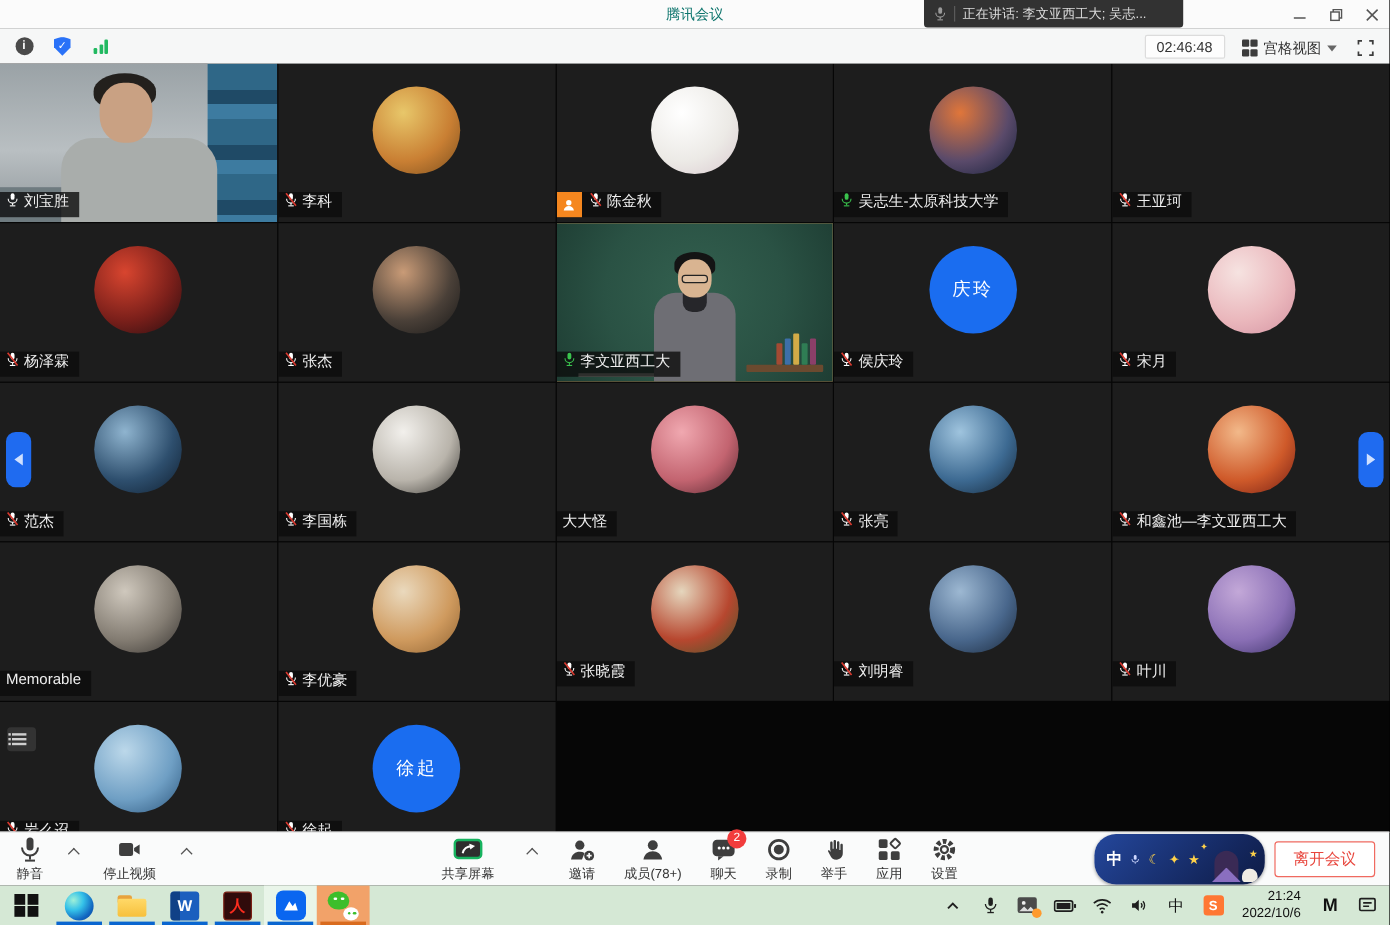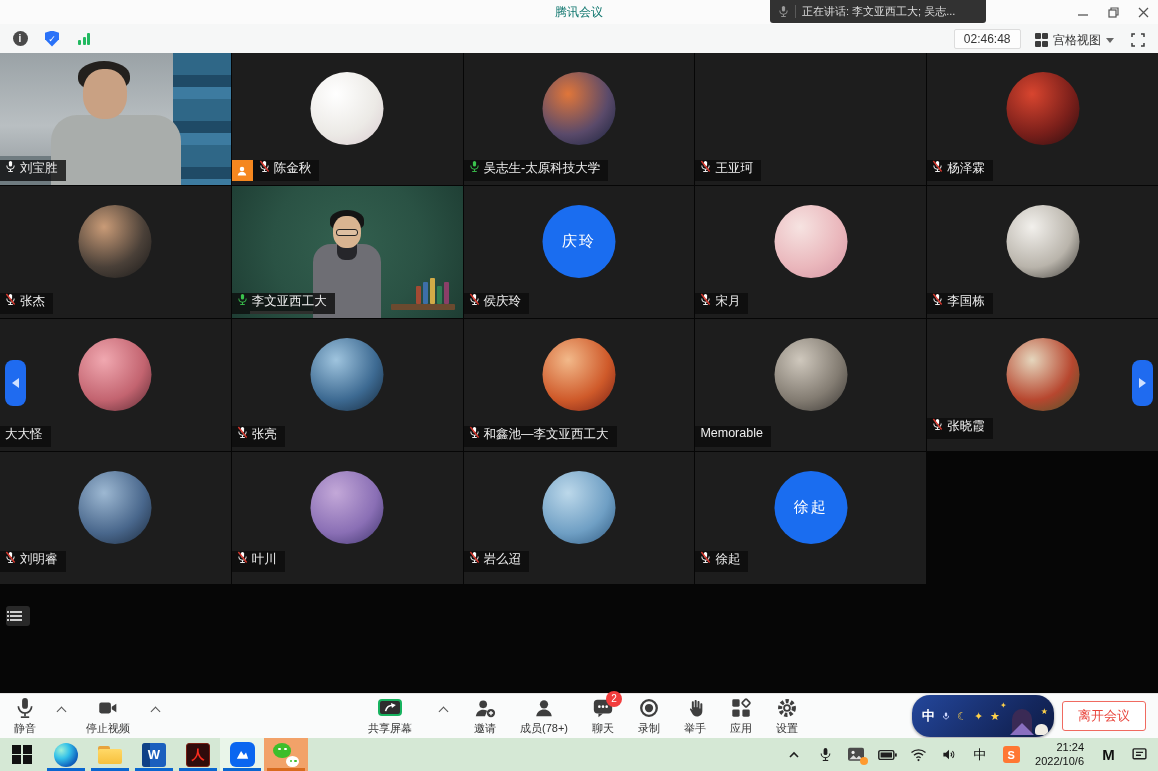--- a/index.html
+++ b/index.html
@@ -221,20 +221,39 @@
                   <rect x="7" y="23" width="10" height="2"></rect>
                 </g>
               </svg>
             </span>
             <span class="participant-name">刘宝胜</span>
           </div>
         </div>
       </div>
       <div class="tile">
         <div class="tile-inner">
+          <div class="avatar" style="background: radial-gradient(circle at 35% 30%, rgb(232, 199, 106) 0%, rgb(201, 127, 51) 58%, rgb(122, 78, 30) 100%);"></div>
+          <div class="nlabel">
+            <span class="micwrap">
+              <svg width="11" height="13" viewBox="0 0 24 26">
+                <g fill="#ffffff">
+                  <rect x="8.5" y="1" width="7" height="12" rx="3.5"></rect>
+                  <path d="M5 11a7 7 0 0 0 14 0h2a9 9 0 0 1-18 0z"></path>
+                  <rect x="11" y="19" width="2" height="4"></rect>
+                  <rect x="7" y="23" width="10" height="2"></rect>
+                </g>
+                <line x1="3" y1="1" x2="21" y2="24" stroke="#d8382e" stroke-width="3"></line>
+              </svg>
+            </span>
+            <span class="participant-name">李科</span>
+          </div>
+        </div>
+      </div>
+      <div class="tile">
+        <div class="tile-inner">
           <div class="avatar" style="background: radial-gradient(circle at 35% 30%, rgb(255, 255, 255) 0%, rgb(236, 234, 230) 58%, rgb(217, 201, 207) 100%);"></div>
           <div class="nlabel">
             <span class="hostbadge">
               <svg width="12" height="12" viewBox="0 0 24 24" fill="#fff">
                 <circle cx="12" cy="8" r="4.5"></circle>
                 <path d="M3.5 21c.8-5 4.3-7.5 8.5-7.5s7.7 2.5 8.5 7.5z"></path>
               </svg>
             </span>
             <span class="micwrap">
               <svg width="11" height="13" viewBox="0 0 24 26">
@@ -392,20 +411,39 @@
                 </g>
                 <line x1="3" y1="1" x2="21" y2="24" stroke="#d8382e" stroke-width="3"></line>
               </svg>
             </span>
             <span class="participant-name">宋月</span>
           </div>
         </div>
       </div>
       <div class="tile">
         <div class="tile-inner">
+          <div class="avatar" style="background: radial-gradient(circle at 35% 30%, rgb(143, 180, 207) 0%, rgb(46, 79, 110) 58%, rgb(14, 29, 46) 100%);"></div>
+          <div class="nlabel">
+            <span class="micwrap">
+              <svg width="11" height="13" viewBox="0 0 24 26">
+                <g fill="#ffffff">
+                  <rect x="8.5" y="1" width="7" height="12" rx="3.5"></rect>
+                  <path d="M5 11a7 7 0 0 0 14 0h2a9 9 0 0 1-18 0z"></path>
+                  <rect x="11" y="19" width="2" height="4"></rect>
+                  <rect x="7" y="23" width="10" height="2"></rect>
+                </g>
+                <line x1="3" y1="1" x2="21" y2="24" stroke="#d8382e" stroke-width="3"></line>
+              </svg>
+            </span>
+            <span class="participant-name">范杰</span>
+          </div>
+        </div>
+      </div>
+      <div class="tile">
+        <div class="tile-inner">
           <div class="avatar" style="background: radial-gradient(circle at 35% 30%, rgb(242, 240, 236) 0%, rgb(185, 180, 171) 58%, rgb(56, 54, 50) 100%);"></div>
           <div class="nlabel">
             <span class="micwrap">
               <svg width="11" height="13" viewBox="0 0 24 26">
                 <g fill="#ffffff">
                   <rect x="8.5" y="1" width="7" height="12" rx="3.5"></rect>
                   <path d="M5 11a7 7 0 0 0 14 0h2a9 9 0 0 1-18 0z"></path>
                   <rect x="11" y="19" width="2" height="4"></rect>
                   <rect x="7" y="23" width="10" height="2"></rect>
                 </g>
@@ -460,20 +498,39 @@
             </span>
             <span class="participant-name">和鑫池—李文亚西工大</span>
           </div>
         </div>
       </div>
       <div class="tile">
         <div class="tile-inner">
           <div class="avatar" style="background: radial-gradient(circle at 35% 30%, rgb(207, 200, 189) 0%, rgb(131, 124, 114) 58%, rgb(54, 51, 48) 100%);"></div>
           <div class="nlabel">
             <span class="participant-name">Memorable</span>
+          </div>
+        </div>
+      </div>
+      <div class="tile">
+        <div class="tile-inner">
+          <div class="avatar" style="background: radial-gradient(circle at 35% 30%, rgb(234, 217, 189) 0%, rgb(207, 154, 94) 58%, rgb(143, 98, 49) 100%);"></div>
+          <div class="nlabel">
+            <span class="micwrap">
+              <svg width="11" height="13" viewBox="0 0 24 26">
+                <g fill="#ffffff">
+                  <rect x="8.5" y="1" width="7" height="12" rx="3.5"></rect>
+                  <path d="M5 11a7 7 0 0 0 14 0h2a9 9 0 0 1-18 0z"></path>
+                  <rect x="11" y="19" width="2" height="4"></rect>
+                  <rect x="7" y="23" width="10" height="2"></rect>
+                </g>
+                <line x1="3" y1="1" x2="21" y2="24" stroke="#d8382e" stroke-width="3"></line>
+              </svg>
+            </span>
+            <span class="participant-name">李优豪</span>
           </div>
         </div>
       </div>
       <div class="tile cliprow">
         <div class="tile-inner">
           <div class="avatar" style="background: radial-gradient(circle at 35% 30%, rgb(229, 214, 189) 0%, rgb(183, 71, 47) 58%, rgb(66, 88, 43) 100%);"></div>
           <div class="nlabel">
             <span class="micwrap">
               <svg width="11" height="13" viewBox="0 0 24 26">
                 <g fill="#ffffff">

